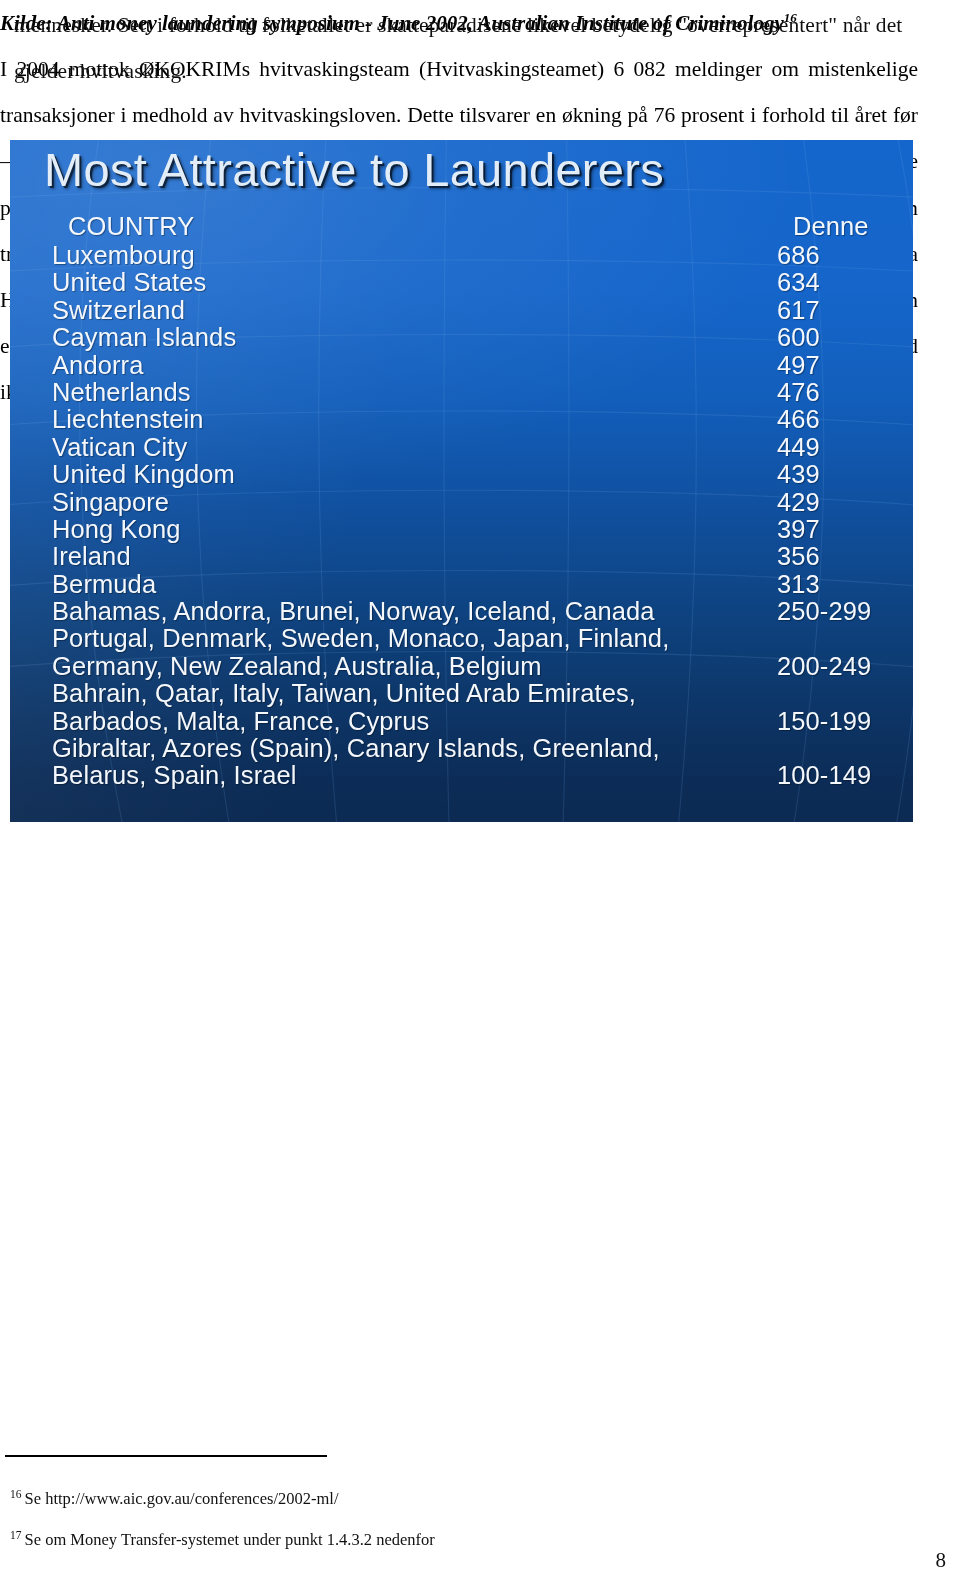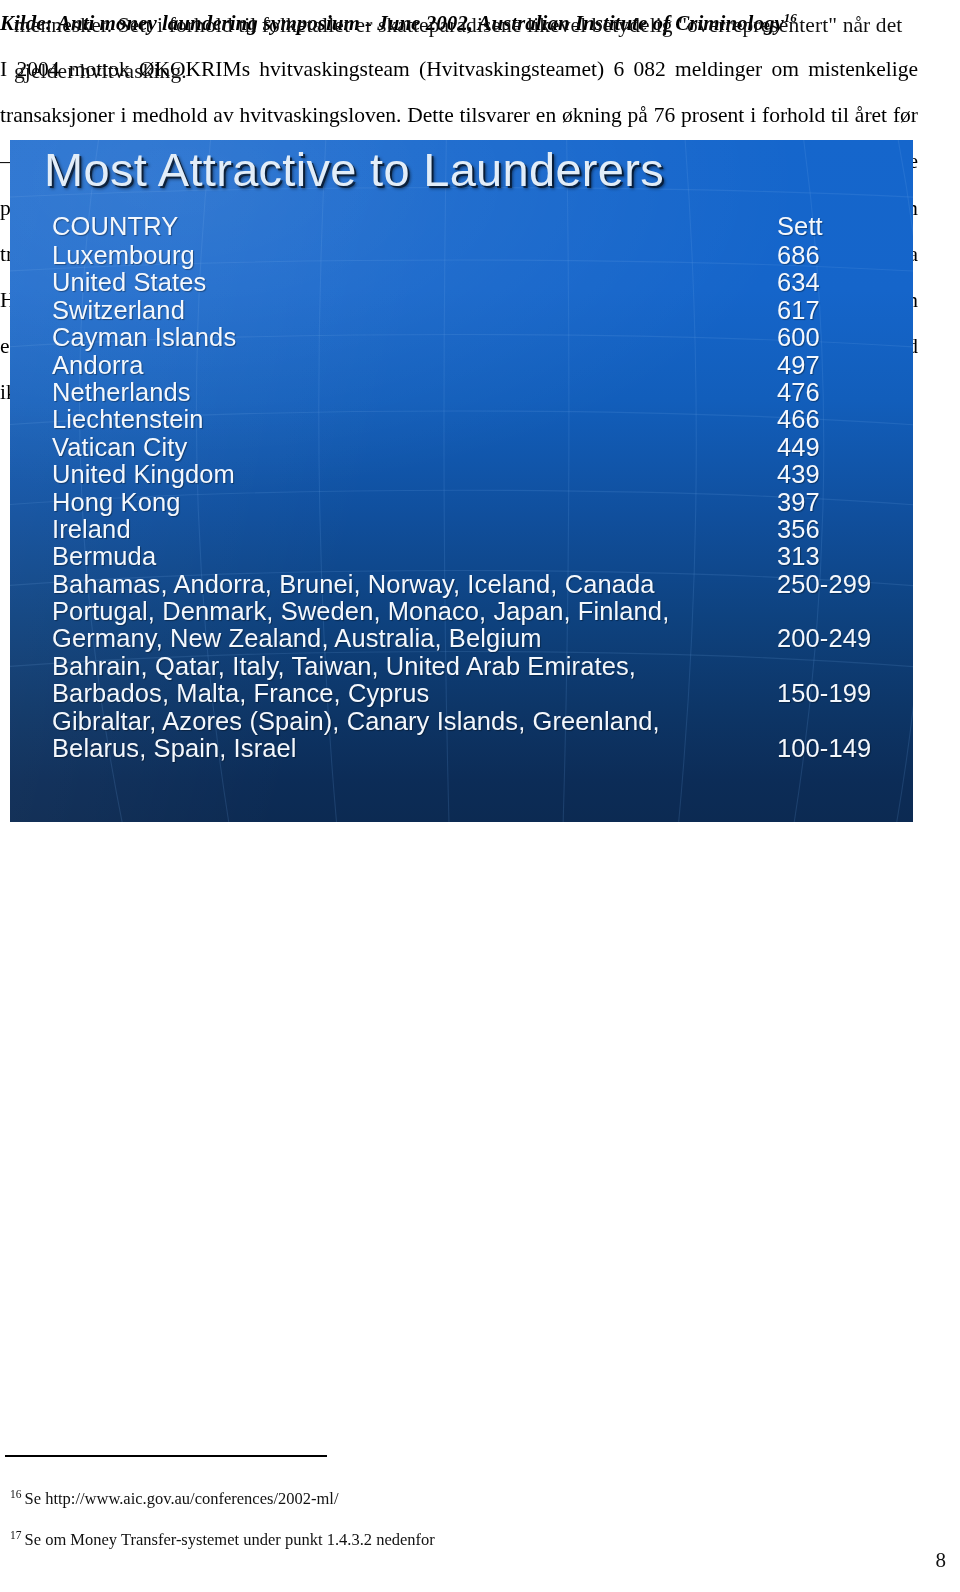--- a/index.html
+++ b/index.html
@@ -170,21 +170,21 @@
     text-shadow: 1px 1px 1px rgba(0,0,0,.35);
   }
   .srow .cscore {
     position: absolute;
     left: 767px;
     top: 0;
     text-shadow: 1px 1px 1px rgba(0,0,0,.35);
   }
   .srow.header .cname,
   .srow.header .cscore { font-weight: 400; }
-  .srow.header { height: 29px; }
+  .srow.header { height: 29px; margin-left: 16px; }
   .srow.cont .cscore { top: 27.4px; }
   .srow.tall { height: 54.8px; }
 </style>
 </head>
 <body>
 
 <div class="page-text" id="intro-text">mennesker. Sett i forhold til folketallet er skatteparadisene likevel betydelig "overrepresentert" når det gjelder hvitvasking.</div>
 
 <div id="slide">
 
@@ -210,21 +210,21 @@
     </g>
   </svg>
   <div id="slide-sheen"></div>
 
   <div id="slide-title">Most Attractive to Launderers</div>
 
   <div id="slide-table">
 
     <div class="srow header">
       <span class="cname">COUNTRY</span>
-      <span class="cscore">Sett</span>
+      <span class="cscore">Denne</span>
     </div>
 
     <div class="srow">
       <span class="cname">Luxembourg</span>
       <span class="cscore">686</span>
     </div>
     <div class="srow">
       <span class="cname">United States</span>
       <span class="cscore">634</span>
     </div>
@@ -248,20 +248,24 @@
       <span class="cname">Liechtenstein</span>
       <span class="cscore">466</span>
     </div>
     <div class="srow">
       <span class="cname">Vatican City</span>
       <span class="cscore">449</span>
     </div>
     <div class="srow">
       <span class="cname">United Kingdom</span>
       <span class="cscore">439</span>
+    </div>
+    <div class="srow">
+      <span class="cname">Singapore</span>
+      <span class="cscore">429</span>
     </div>
     <div class="srow">
       <span class="cname">Hong Kong</span>
       <span class="cscore">397</span>
     </div>
     <div class="srow">
       <span class="cname">Ireland</span>
       <span class="cscore">356</span>
     </div>
     <div class="srow">

